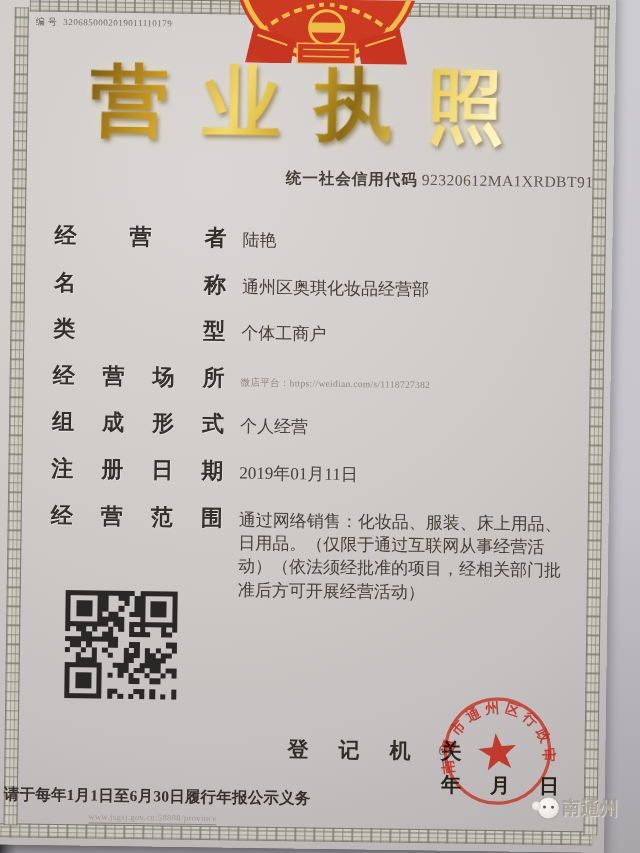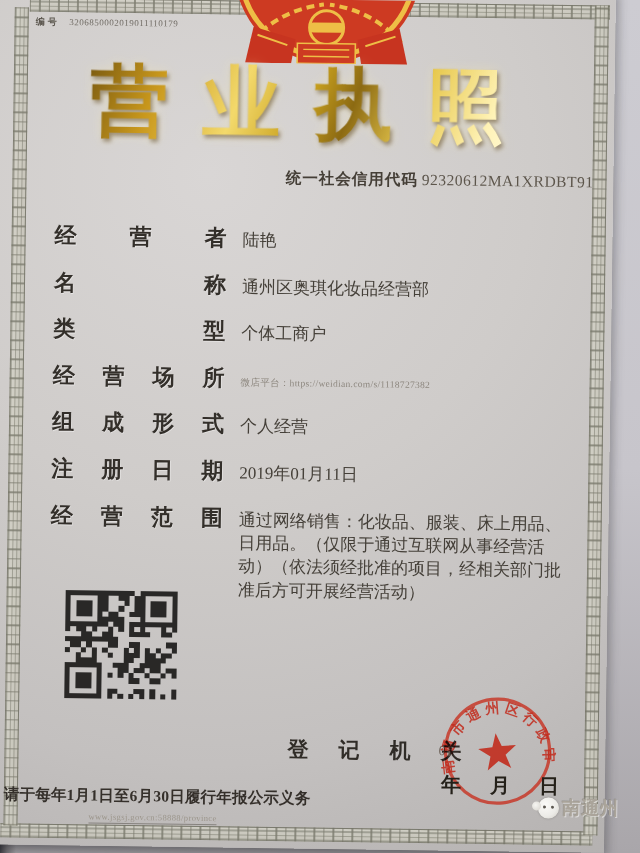--- a/index.html
+++ b/index.html
@@ -49,21 +49,21 @@
   .b-bottom{left:12px;right:36px;top:828px;}
   .b-left{left:15px;top:12px;height:818px;}
   .b-right{left:595px;top:2px;height:830px;}
 
   .emblem{position:absolute;left:224px;top:0;width:206px;height:64px;}
 
   .serial{
     position:absolute;left:36px;top:20px;font-size:9px;color:#6e6962;
     letter-spacing:.5px;white-space:nowrap;
   }
-  .serial .lab{font-weight:bold;margin-right:12px;color:#5d5850;}
+  .serial .lab{font-weight:normal;margin-right:6px;color:#5d5850;}
 
   .title{
     position:absolute;left:92px;top:62px;margin:0;white-space:nowrap;
     font-size:78px;font-weight:bold;letter-spacing:34px;line-height:1.1;
     background:linear-gradient(112deg,#7a5a10 0%,#c9981c 16%,#f3d96b 34%,#caa21f 48%,#8c6a12 58%,#e8c94f 72%,#fff3b8 88%,#fffbe8 100%);
     -webkit-background-clip:text;background-clip:text;color:transparent;
     filter:drop-shadow(2px 3px 2px rgba(70,45,0,.45)) drop-shadow(0 0 6px rgba(255,240,170,.35));
   }
   .credit{
     position:absolute;right:44px;top:169px;font-size:15.5px;white-space:nowrap;

